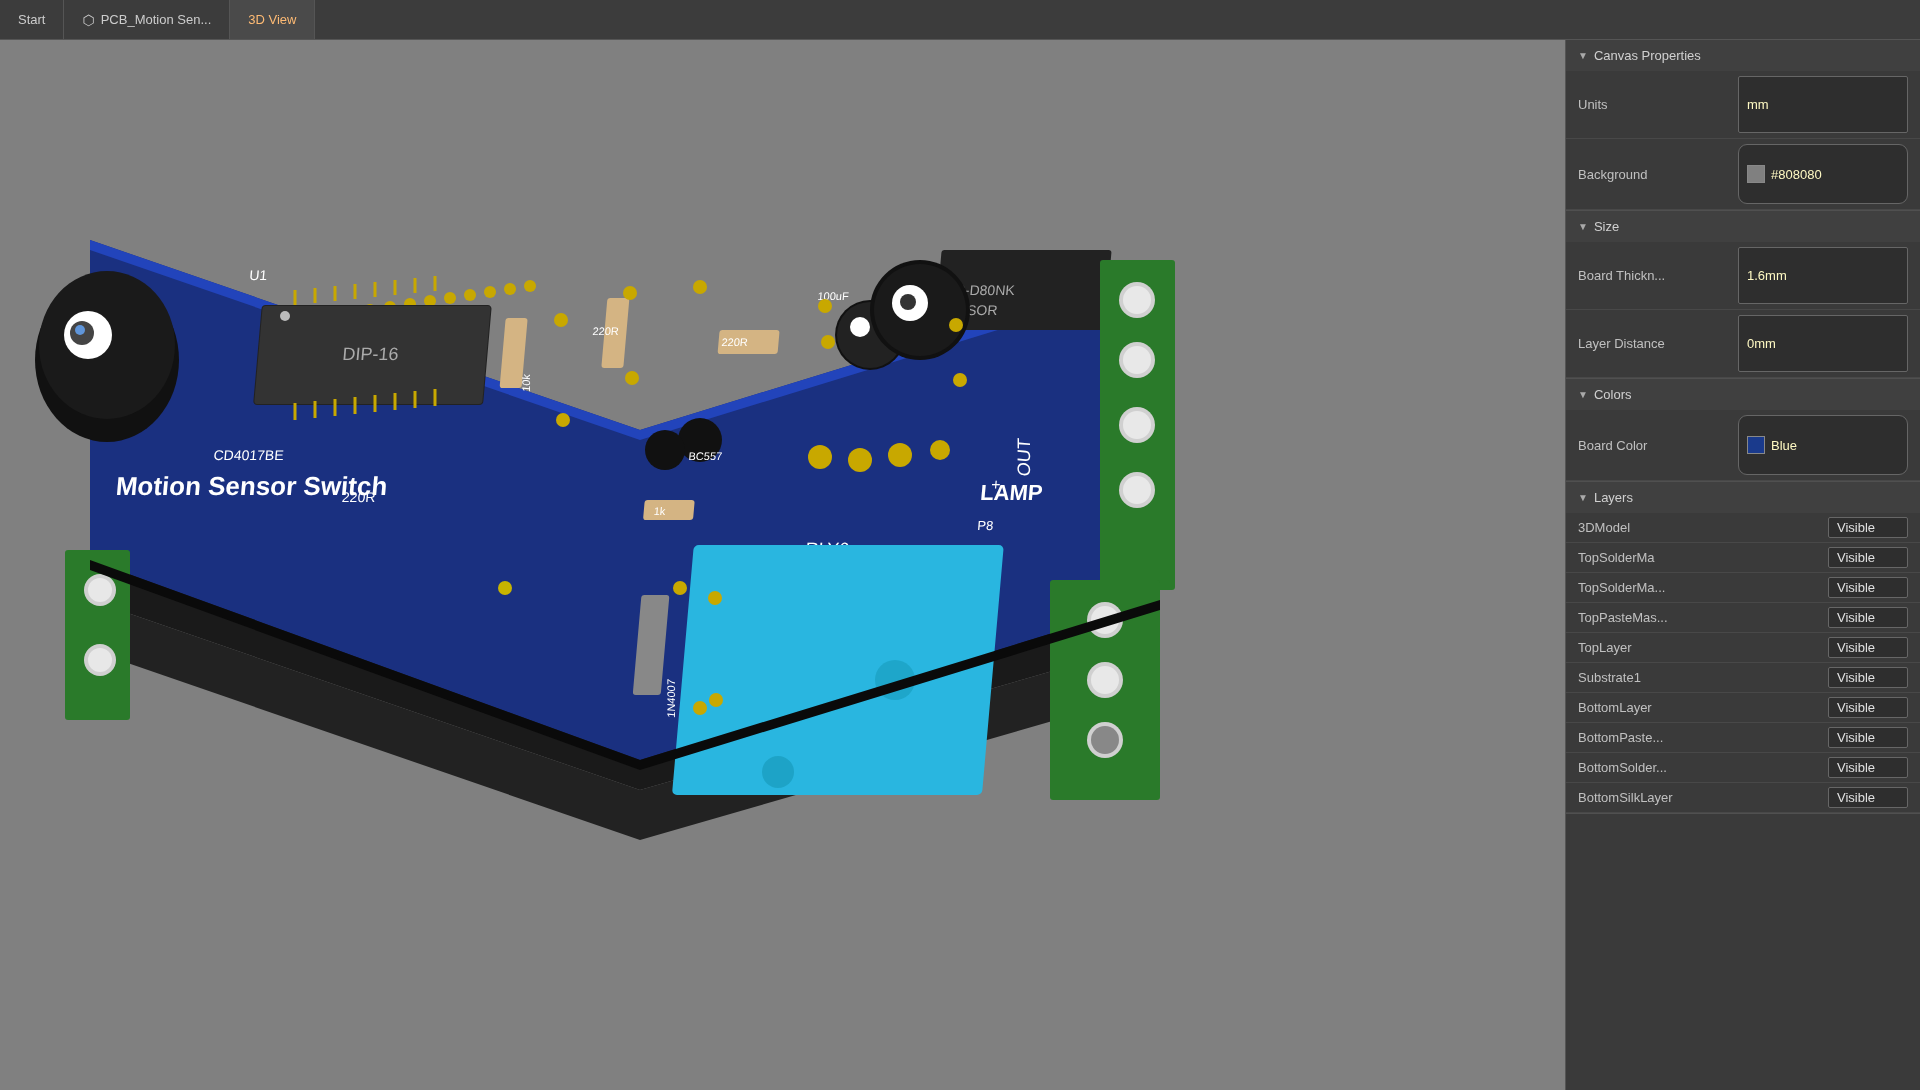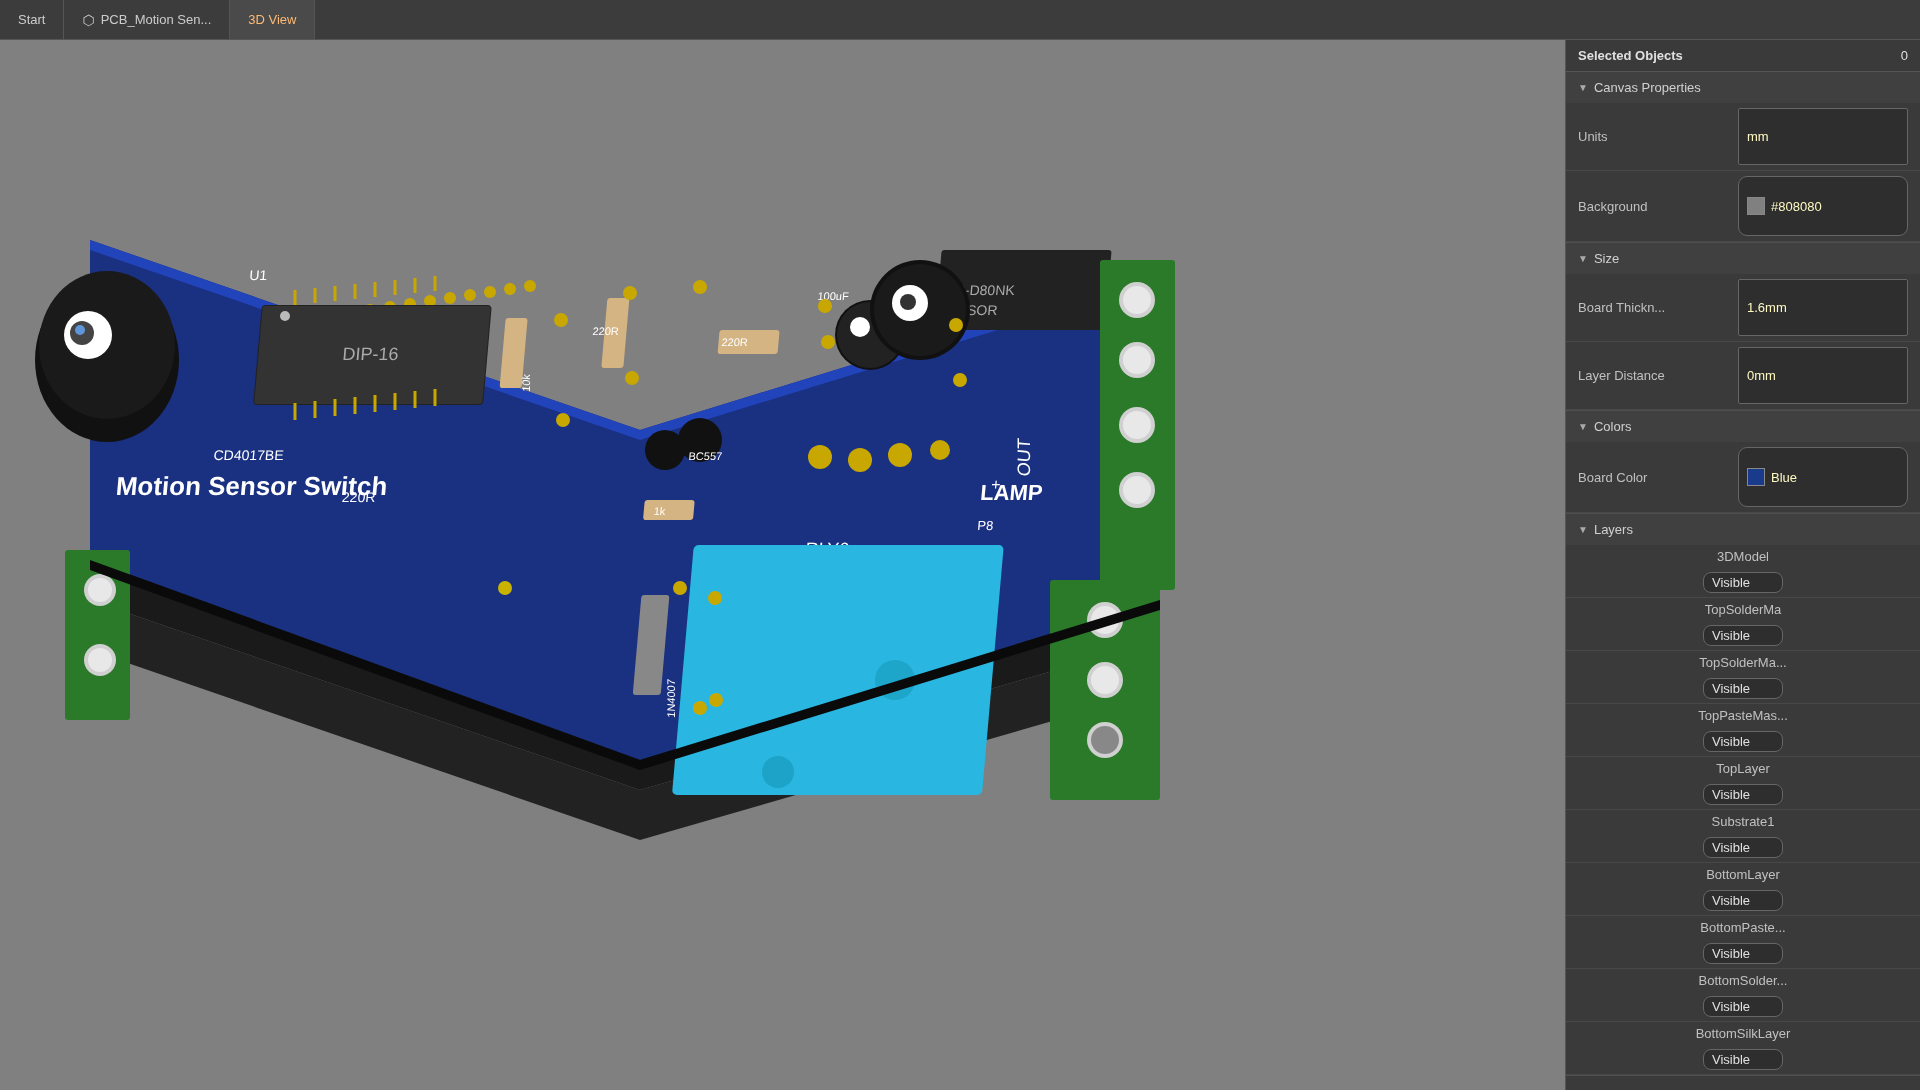--- a/index.html
+++ b/index.html
@@ -58,24 +58,24 @@
       flex: 1; background: #2e2e2e; border: 1px solid #666; border-radius: 2px;
       padding: 20px 8px; color: #fef9c3; font-size: 13px; text-align: left;
     }
     .prop-value.color-swatch {
       display: flex; align-items: center; gap: 6px; border-radius: 9px;
     }
     .swatch { width: 18px; height: 18px; border: 1px solid #888; display: inline-block; flex-shrink: 0; }
 
     
     .layer-row {
-      display: flex; align-items: center; padding: 4px 12px; border-bottom: 1px solid #484848; gap: 8px; flex-direction: column;
+      display: flex; align-items: center; padding: 4px 12px; border-bottom: 1px solid #484848; gap: 8px;
     }
     .layer-label { flex: 1; color: #c0c0c0; font-size: 13px; }
-    .layer-value { color: #e0e0e0; font-size: 13px; background: #2e2e2e; border: 1px solid #666; border-radius: 8px; padding: 2px 8px; min-width: 80px; }
+    .layer-value { color: #e0e0e0; font-size: 13px; background: #2e2e2e; border: 1px solid #666; border-radius: 2px; padding: 2px 8px; min-width: 80px; }
 
     .pcb-wrapper {
       position: absolute; top: 0; left: 0; width: 100%; height: 100%;
     }
 
     
     .cursor-dot {
       position: absolute; width: 14px; height: 14px; background: #c8b400; border-radius: 50%;
       transform: translate(-50%, -50%); pointer-events: none; z-index: 10;
     }
@@ -256,24 +256,20 @@
 
         <polygon points="90,520 640,720 1160,560 1160,570 640,730 90,530" fill="#0a0a0a"></polygon>
       </svg>
 
       <div class="cursor-dot" style="left:505px;top:548px;"></div>
     </div>
   </div>
 
   <div class="right-panel">
 
-    <div class="panel-header">
-      <span class="panel-header-label">Selected Objects</span>
-      <span class="panel-header-value">0</span>
-    </div>
 
     <div class="section">
       <div class="section-title">
         <span class="arrow">▼</span>
         <span>Canvas Properties</span>
       </div>
 
       <div class="prop-row">
         <span class="prop-label">Units</span>
         <span class="prop-value">mm</span>

